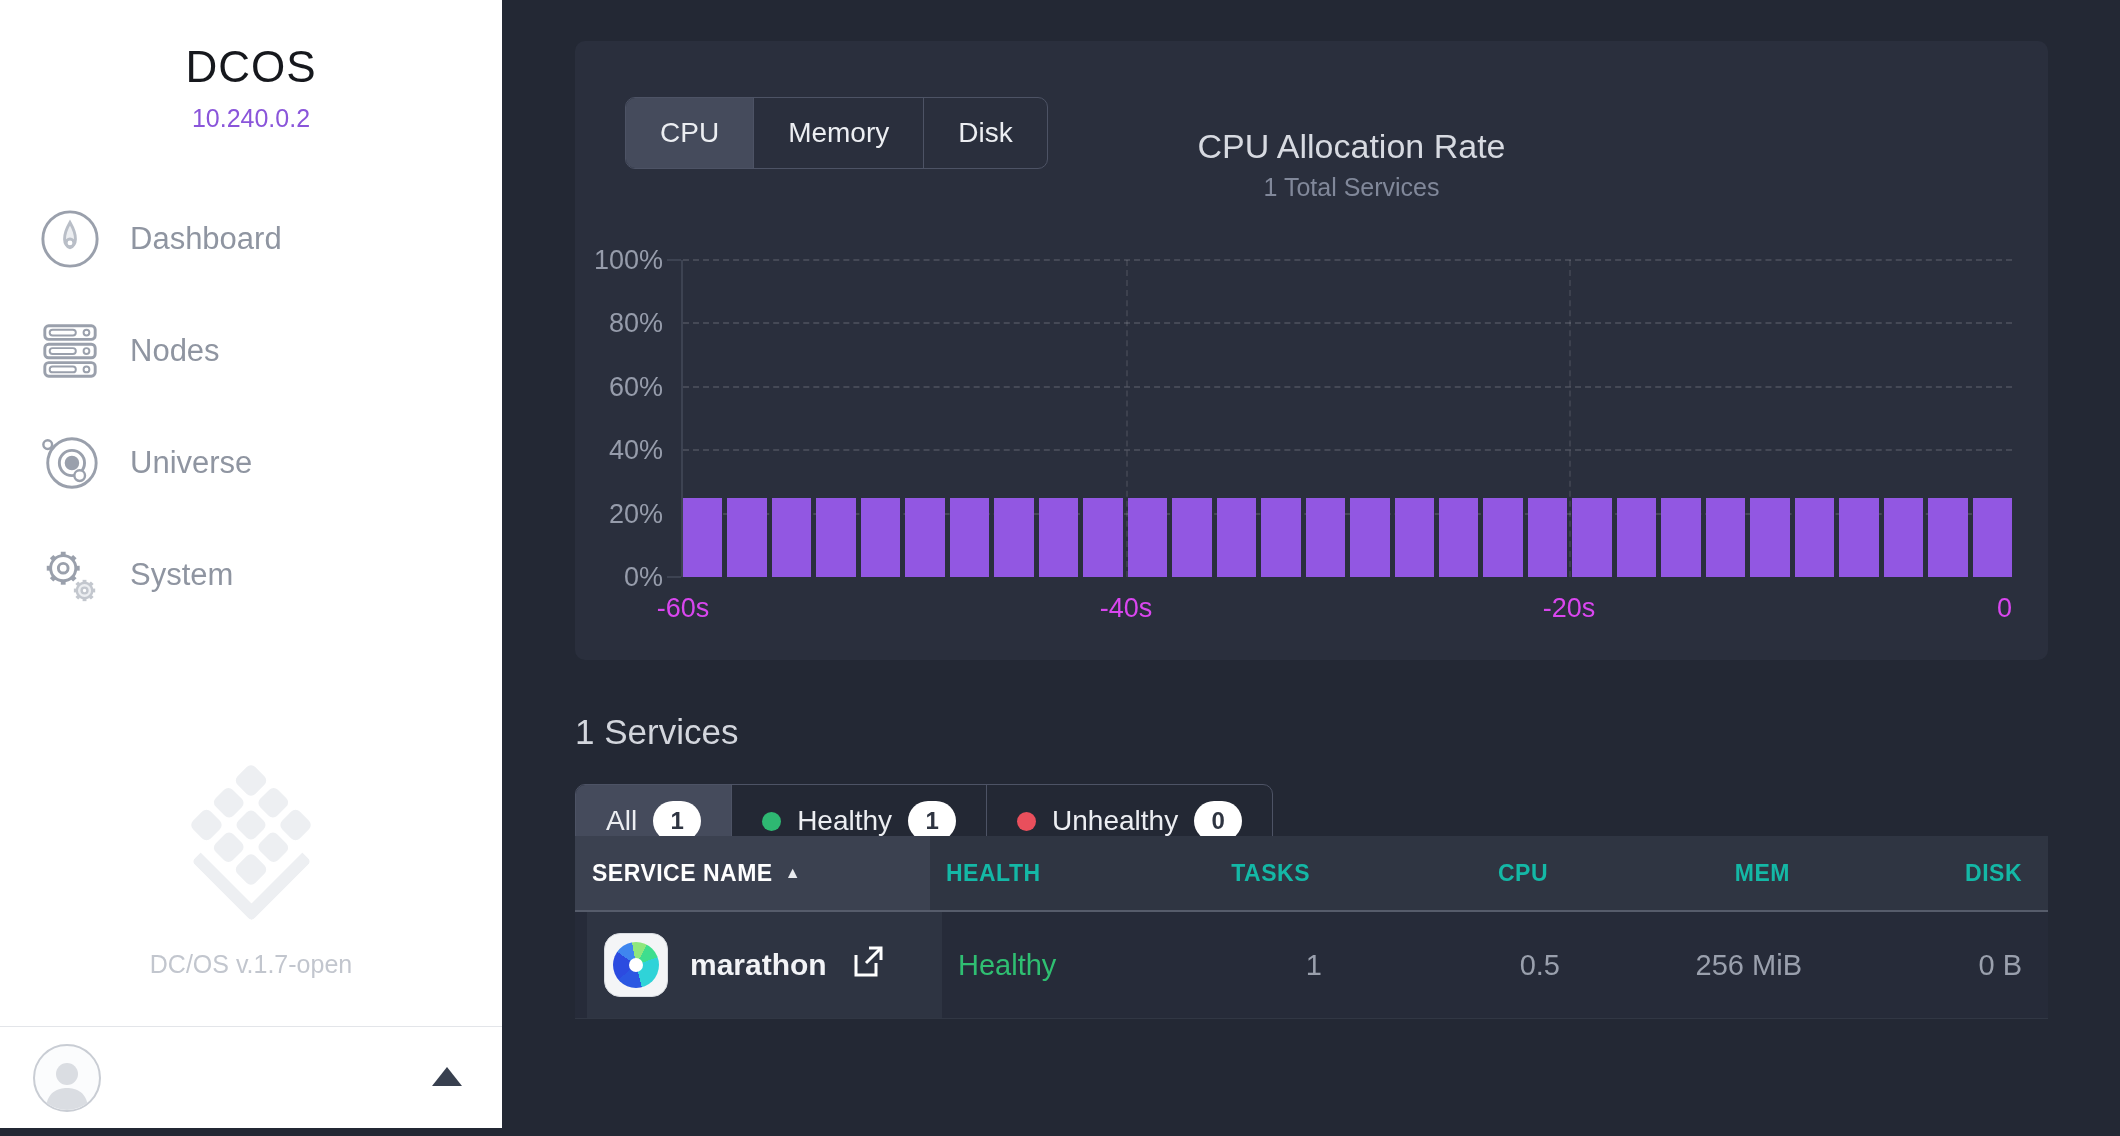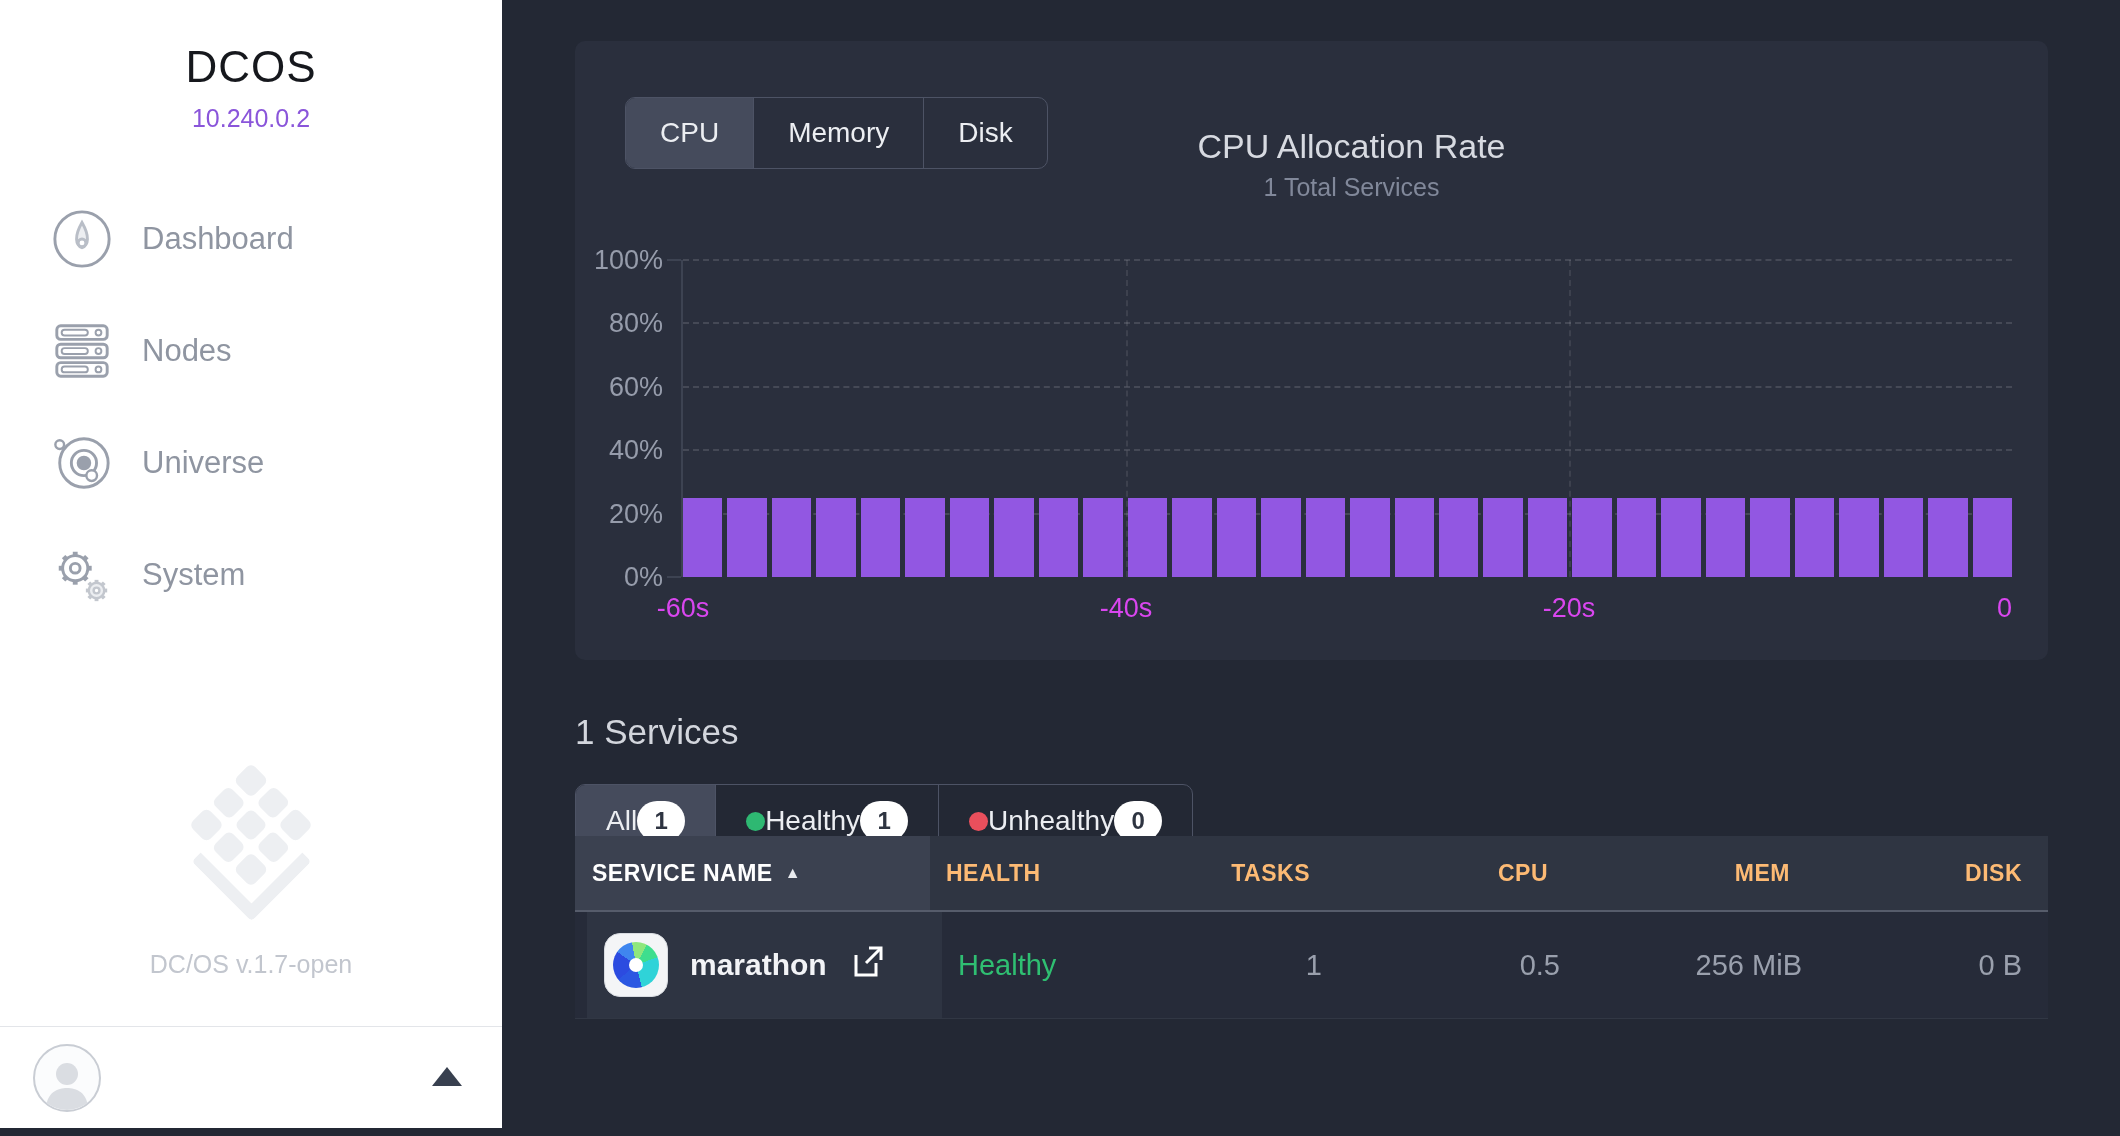--- a/index.html
+++ b/index.html
@@ -3,21 +3,21 @@
 <meta charset="utf-8">
 <style>
   html,body{margin:0;padding:0;background:#232834;font-family:"Liberation Sans",sans-serif;}
   .stage{position:relative;width:2120px;height:1136px;background:#232834;overflow:hidden;}
 
   
   .sidebar{position:absolute;left:0;top:0;width:502px;height:1128px;background:#ffffff;}
   .brand{position:absolute;top:42px;left:0;width:100%;text-align:center;}
   .brand-title{font-size:44px;color:#16181d;font-weight:500;letter-spacing:1px;}
   .brand-ip{margin-top:12px;font-size:25px;color:#8a55da;}
-  .nav{position:absolute;top:183px;left:0;width:100%;padding-left:12px;}
+  .nav{position:absolute;top:183px;left:0;width:100%;}
   .nav-item{position:relative;height:112px;display:flex;align-items:center;gap:26px;padding-left:36px;cursor:pointer;}
   .nav-item.active{background:#f3edfc;border-left:7px solid #8c54da;padding-left:29px;}
   .nav-icon{width:68px;height:68px;display:flex;align-items:center;justify-content:center;flex:0 0 68px;}
   .nav-label{font-size:31px;color:#8f95a1;}
   .nav-item.active .nav-label{color:#8c54da;}
 
   .watermark{position:absolute;top:781px;left:0;width:100%;}
   .wm-grid{width:88px;height:88px;margin:0 auto;transform:rotate(45deg);display:grid;grid-template-columns:repeat(3,1fr);grid-template-rows:repeat(3,1fr);gap:7px;}
   .wm-cell{background:#edeff2;border-radius:6px;}
   .wm-chev{width:72px;height:72px;margin:-50px auto 0;transform:rotate(45deg);border-right:13px solid #edeff2;border-bottom:13px solid #edeff2;border-radius:5px;}
@@ -44,33 +44,33 @@
   .gl{position:absolute;left:0;right:0;border-top:2px dashed rgba(255,255,255,0.13);}
   .vgl{position:absolute;top:0;bottom:0;border-left:2px dashed rgba(255,255,255,0.09);}
   .bars{position:absolute;left:0;bottom:0;width:100%;height:100%;display:flex;align-items:flex-end;gap:5px;}
   .bar{flex:1;}
   .ylab{position:absolute;left:-140px;width:120px;text-align:right;font-size:27px;color:#969cab;transform:translateY(-50%);}
   .xlab{position:absolute;top:calc(100% + 16px);font-size:27px;color:#d946ef;}
 
   .section-heading{position:absolute;left:73px;top:712px;font-size:35px;color:#d3d6dd;font-weight:500;}
 
   .seg-group{position:absolute;left:73px;top:784px;height:74px;display:flex;border:1px solid #4d5365;border-radius:10px;overflow:hidden;box-sizing:border-box;}
-  .seg{display:flex;align-items:center;padding:0 30px;border-right:1px solid #4d5365;font-size:28px;color:#eceef2;cursor:pointer;}
+  .seg{display:flex;align-items:center;gap:16px;padding:0 30px;border-right:1px solid #4d5365;font-size:28px;color:#eceef2;cursor:pointer;}
   .seg:last-child{border-right:none;}
   .seg.active{background:#454b5c;}
   .count-pill{background:#ffffff;color:#2e3441;font-weight:700;font-size:24px;border-radius:999px;padding:6px 15px;min-width:18px;text-align:center;}
   .dot{width:19px;height:19px;border-radius:50%;}
 
   .filter-box{position:absolute;left:788px;top:782px;width:396px;height:76px;border:2px solid #4a5062;border-radius:10px;box-sizing:border-box;display:flex;align-items:center;gap:18px;padding:0 22px;}
   .filter-box input{flex:1;background:transparent;border:none;outline:none;font-size:29px;color:#d7dae1;font-family:"Liberation Sans",sans-serif;}
   .filter-box input::placeholder{color:#7c8392;}
 
   .table{position:absolute;left:73px;top:836px;width:1473px;}
   .thead{display:flex;height:74px;background:#2f3542;border-bottom:2px solid #565c6b;align-items:stretch;}
-  .th{font-size:23px;color:#fdba74;font-weight:700;letter-spacing:0.5px;display:flex;align-items:center;box-sizing:border-box;}
+  .th{font-size:23px;color:#14b8a6;font-weight:700;letter-spacing:0.5px;display:flex;align-items:center;box-sizing:border-box;}
   .th-name{width:355px;background:#3b4150;color:#ffffff;padding-left:17px;gap:12px;}
   .th-health{width:240px;padding-left:16px;}
   .th-tasks{width:140px;justify-content:flex-end;}
   .th-cpu{width:238px;justify-content:flex-end;}
   .th-mem{width:242px;justify-content:flex-end;}
   .th-disk{flex:1;justify-content:flex-end;padding-right:26px;}
   .sort-arrow{font-size:16px;color:#e8eaee;}
 
   .trow{display:flex;height:106px;background:#262b39;border-bottom:1px solid #313744;align-items:stretch;padding-left:12px;}
   .td{display:flex;align-items:center;box-sizing:border-box;font-size:29px;color:#9aa0ad;}

